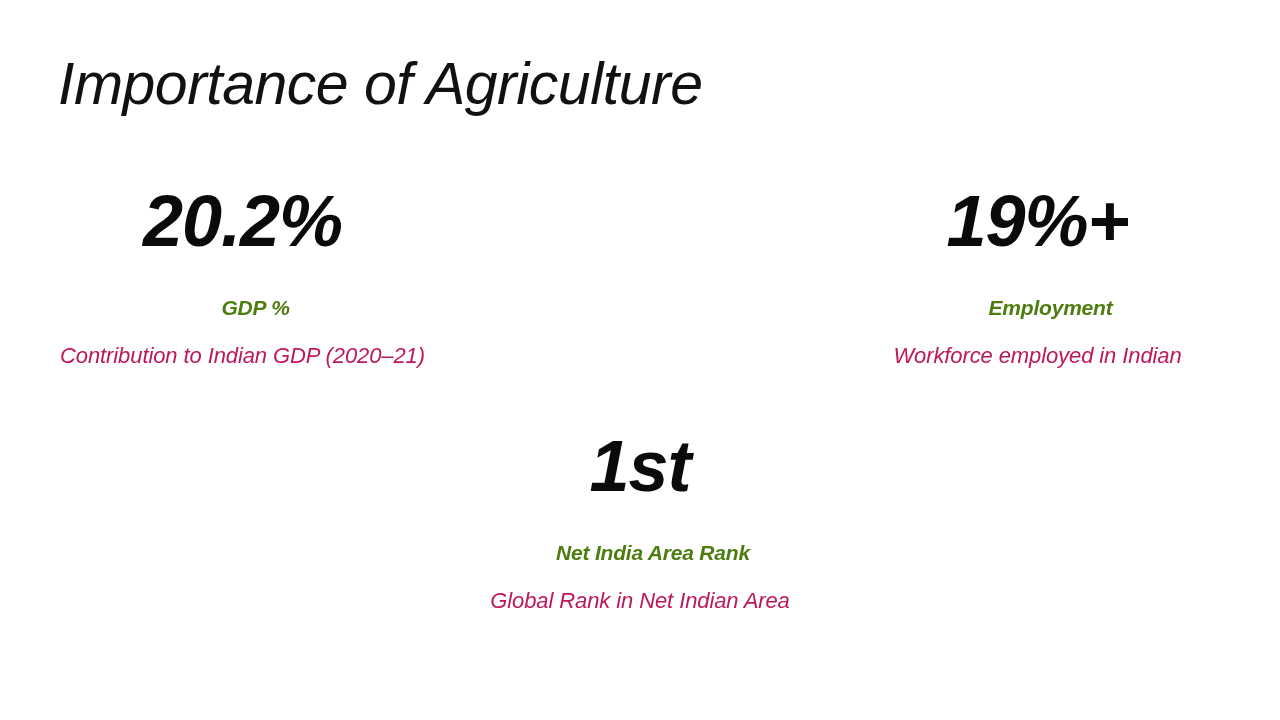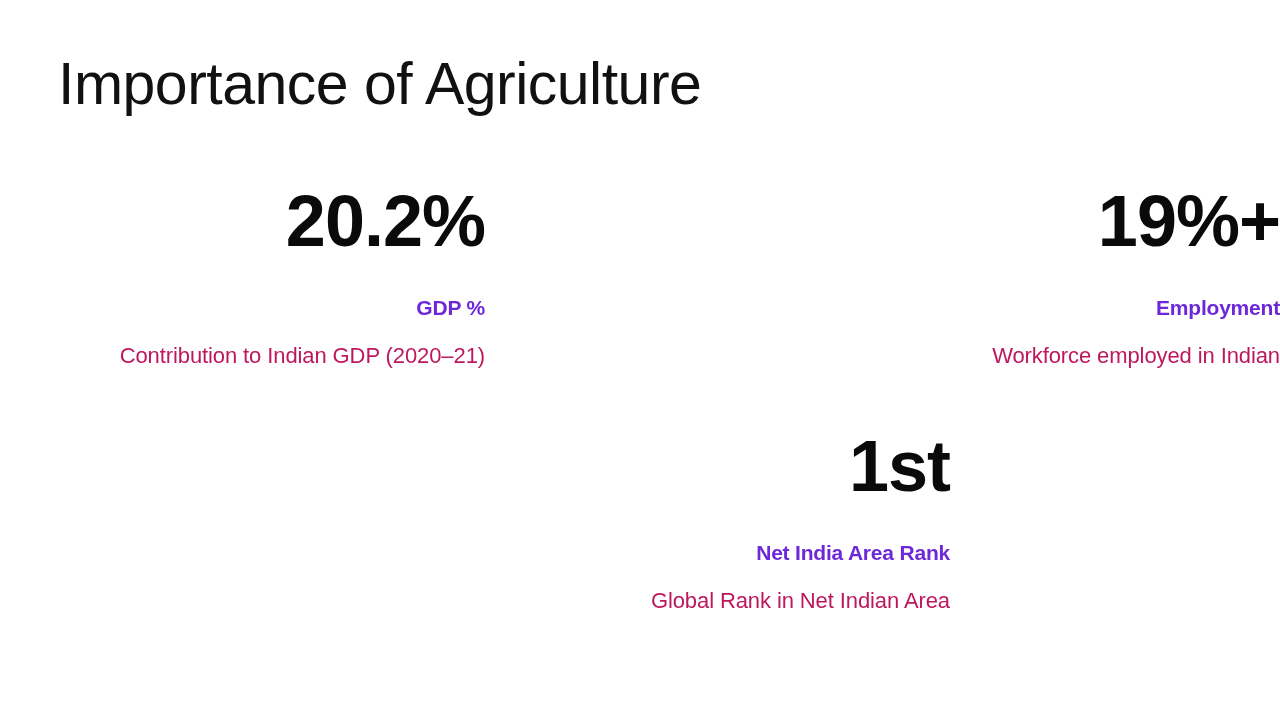--- a/index.html
+++ b/index.html
@@ -17,20 +17,21 @@
     color: #0a0a0a;
     -webkit-font-smoothing: antialiased;
   }
 
   .slide {
     position: relative;
     width: 1280px;
     height: 720px;
     background: #ffffff;
     box-sizing: border-box;
+    font-style: italic;
   }
 
   
   .slide-title {
     position: absolute;
     left: 58px;
     top: 55px;
     margin: 0;
     font-size: 59px;
     font-weight: 300;
@@ -58,40 +59,40 @@
     
     gap: 310px;
   }
 
   .stats-row-secondary {
     margin-top: 60px;
   }
 
   .stat-block {
     width: 620px;
-    text-align: right;
+    text-align: center;
     box-sizing: border-box;
   }
 
   .stat-value {
     font-size: 72px;
     font-weight: 700;
     line-height: 1.0;
     letter-spacing: -1px;
     color: #0a0a0a;
     margin: 0;
     white-space: nowrap;
   }
 
   .stat-label {
     font-size: 21px;
     font-weight: 700;
     line-height: 1.2;
     letter-spacing: -0.2px;
-    color: #6d28d9;
+    color: #4d7c0f;
     margin: 38px 0 0 0;
     white-space: nowrap;
     padding-left: 26px;
   }
 
   .stat-desc {
     font-size: 22px;
     font-weight: 400;
     line-height: 1.25;
     letter-spacing: -0.1px;

